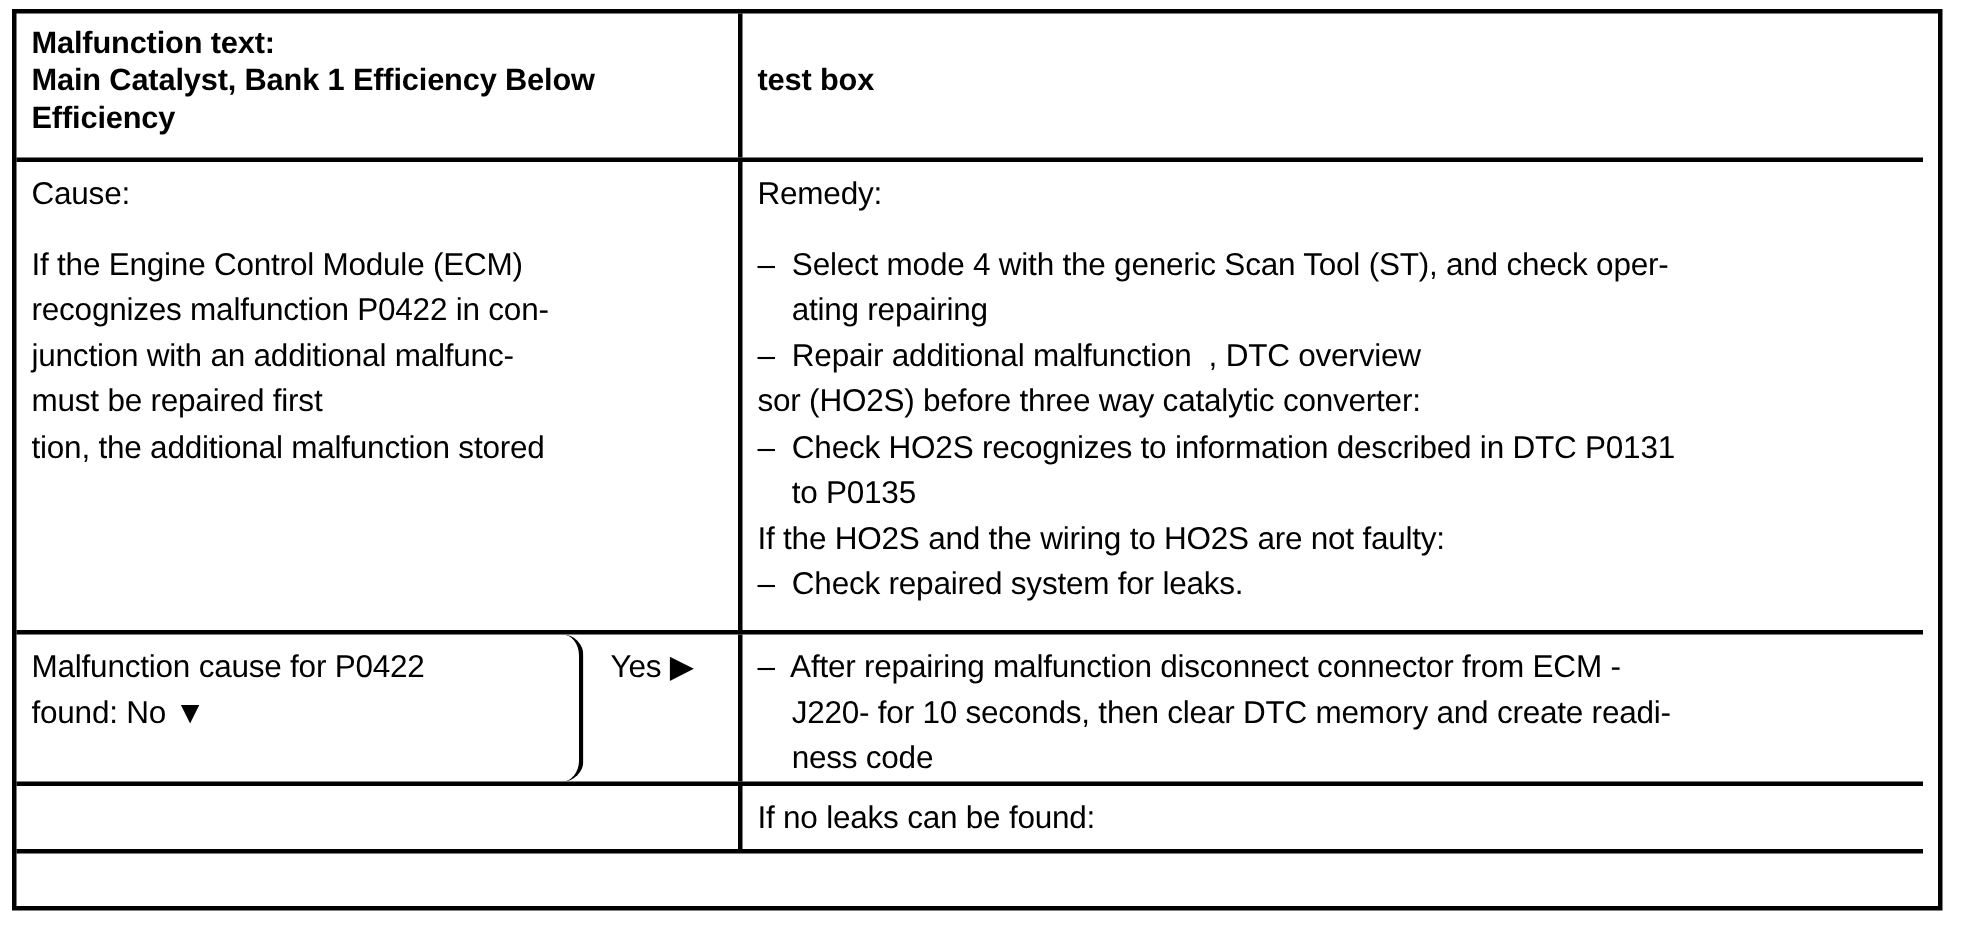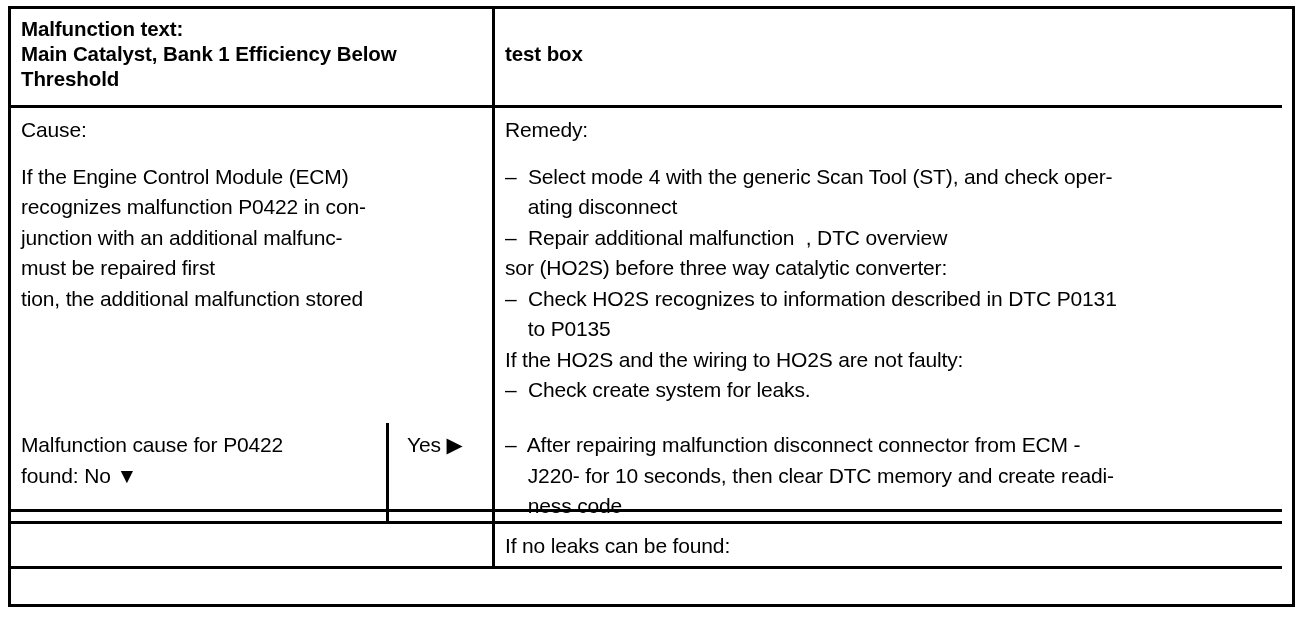--- a/index.html
+++ b/index.html
@@ -34,36 +34,36 @@
 
   .row {
     position: absolute;
     left: 0;
     right: 10px;
     box-sizing: border-box;
   }
 
   
   .row-header     { top: 0px;   height: 99px;  border-bottom: 3px solid #000; }
-  .row-cause      { top: 99px;  height: 404px; border-bottom: 3px solid #000; }
+  .row-cause      { top: 99px;  height: 315px; border-bottom: 3px solid #000; }
   .row-found      { top: 414px; height: 101px; border-bottom: 3px solid #000; }
   .row-noleaks    { top: 515px; height: 45px;  border-bottom: 3px solid #000; }
   .row-blank      { top: 560px; height: 35px; }
 
   .cell {
     position: absolute;
     top: 0;
     bottom: 0;
     box-sizing: border-box;
     padding: 7px 9px 0 10px;
   }
 
   
   .col-left       { left: 0px;   width: 481px; }
-  .col-left-narrow{ left: 0px;   width: 378px; border-right: 3px solid #000; }
+  .col-left-narrow{ left: 0px;   width: 378px; border-right: 3px solid #000; border-radius: 14px; }
   .col-yes        { left: 378px; width: 103px; border-radius: 30px; }
   .col-right      { left: 481px; right: 0; border-left: 3px solid #000; }
 
   .t-bold {
     font-weight: bold;
     font-size: 20.5px;
     line-height: 25px;
     letter-spacing: -0.1px;
   }
   .t-norm {
@@ -87,21 +87,21 @@
 <body>
 
 <div id="page">
   <div class="frame">
 
     <div class="row row-header">
       <div class="cell col-left">
         <div class="t-bold">
           <span class="line">Malfunction text:</span><br>
           <span class="line">Main Catalyst, Bank 1 Efficiency Below</span><br>
-          <span class="line">Threshold</span>
+          <span class="line">Efficiency</span>
         </div>
       </div>
       <div class="cell col-right">
         <div class="t-bold">
           <br>
           <span class="line">test box</span>
         </div>
       </div>
     </div>
 
@@ -115,27 +115,27 @@
           <span class="plain">junction with an additional malfunc-</span>
           <span class="plain">must be repaired first</span>
           <span class="plain">tion, the additional malfunction stored</span>
         </div>
       </div>
       <div class="cell col-right">
         <div class="t-norm">
           <span class="plain">Remedy:</span>
           <span class="gap"></span>
           <span class="plain">–  Select mode 4 with the generic Scan Tool (ST), and check oper-</span>
-          <span class="plain">    ating disconnect</span>
+          <span class="plain">    ating repairing</span>
           <span class="plain">–  Repair additional malfunction  , DTC overview</span>
           <span class="plain">sor (HO2S) before three way catalytic converter:</span>
           <span class="plain">–  Check HO2S recognizes to information described in DTC P0131</span>
           <span class="plain">    to P0135</span>
           <span class="plain">If the HO2S and the wiring to HO2S are not faulty:</span>
-          <span class="plain">–  Check create system for leaks.</span>
+          <span class="plain">–  Check repaired system for leaks.</span>
         </div>
       </div>
     </div>
 
     <div class="row row-found">
       <div class="cell col-left-narrow">
         <div class="t-norm">
           <span class="plain">Malfunction cause for P0422</span>
           <span class="plain"><span>found: No </span><span>▼</span></span>
         </div>

